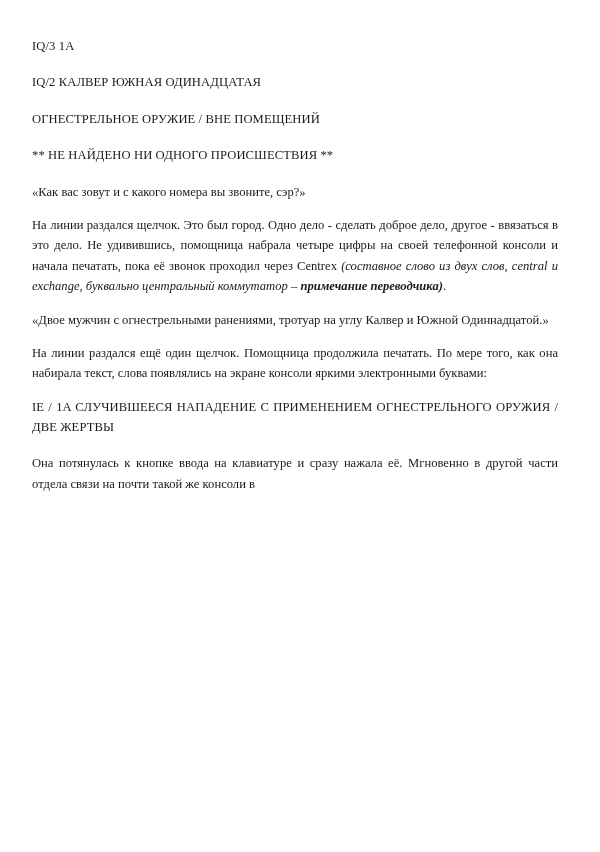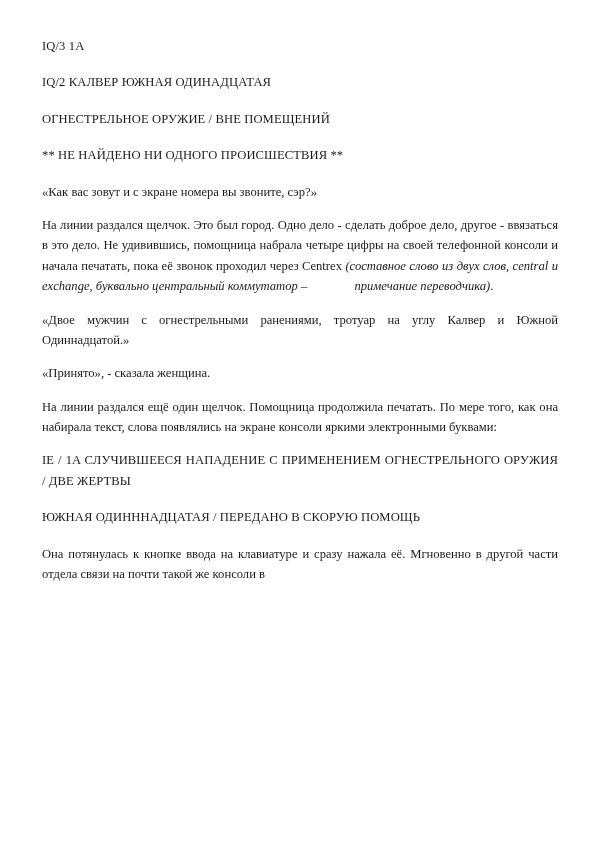--- a/index.html
+++ b/index.html
@@ -11,71 +11,68 @@
     width: 600px;
     height: 852px;
     font-family: "Liberation Serif", "DejaVu Serif", serif;
     color: #1a1a1a;
     overflow: hidden;
   }
   .page {
     width: 600px;
     height: 852px;
     box-sizing: border-box;
-    padding: 36px 42px 0 42px;
+    padding: 36px 42px 0 32px;
     position: relative;
   }
   .para {
     font-size: 12.6px;
     line-height: 1.62;
     margin: 0 0 13px 0;
     text-align: justify;
     text-justify: inter-word;
     hyphens: none;
   }
   .para.caps {
     letter-spacing: 0.1px;
   }
   .para.heading {
     margin-bottom: 16px;
   }
   em {
     font-style: italic;
   }
   strong {
-    font-weight: normal;
-    margin-left: 44px;
+    font-weight: bold;
   }
 </style>
 </head>
 <body>
 
 <div class="page">
 
   <p class="para caps heading">IQ/3 1A</p>
 
   <p class="para caps heading">IQ/2 КАЛВЕР ЮЖНАЯ ОДИНАДЦАТАЯ</p>
 
   <p class="para caps heading">ОГНЕСТРЕЛЬНОЕ ОРУЖИЕ / ВНЕ ПОМЕЩЕНИЙ</p>
 
   <p class="para caps heading">** НЕ НАЙДЕНО НИ ОДНОГО ПРОИСШЕСТВИЯ **</p>
 
 
 
-  <p class="para">«Как вас зовут и с экране номера вы звоните, сэр?»</p>
+  <p class="para">«Как вас зовут и с какого номера вы звоните, сэр?»</p>
 
   <p class="para"><span>На линии раздался щелчок. Это был город. Одно дело - сделать доброе дело, другое - ввязаться в это дело. Не удивившись, помощница набрала четыре цифры на своей телефонной консоли и начала печатать, пока её звонок проходил через Centrex </span><em>(составное слово из двух слов, central и exchange, буквально центральный коммутатор – </em><strong><em>примечание переводчика)</em></strong><span>.</span></p>
 
 
   <p class="para">«Двое мужчин с огнестрельными ранениями, тротуар на углу Калвер и Южной Одиннадцатой.»</p>
 
-  <p class="para">«Принято», - сказала женщина.</p>
 
   <p class="para">На линии раздался ещё один щелчок. Помощница продолжила печатать. По мере того, как она набирала текст, слова появлялись на экране консоли яркими электронными буквами:</p>
 
   <p class="para caps heading">IE / 1A СЛУЧИВШЕЕСЯ НАПАДЕНИЕ С ПРИМЕНЕНИЕМ ОГНЕСТРЕЛЬНОГО ОРУЖИЯ / ДВЕ ЖЕРТВЫ</p>
 
 
-  <p class="para caps heading">ЮЖНАЯ ОДИНННАДЦАТАЯ / ПЕРЕДАНО В СКОРУЮ ПОМОЩЬ</p>
 
   <p class="para">Она потянулась к кнопке ввода на клавиатуре и сразу нажала её. Мгновенно в другой части отдела связи на почти такой же консоли в</p>
 
 </div>
 
 </body></html>

